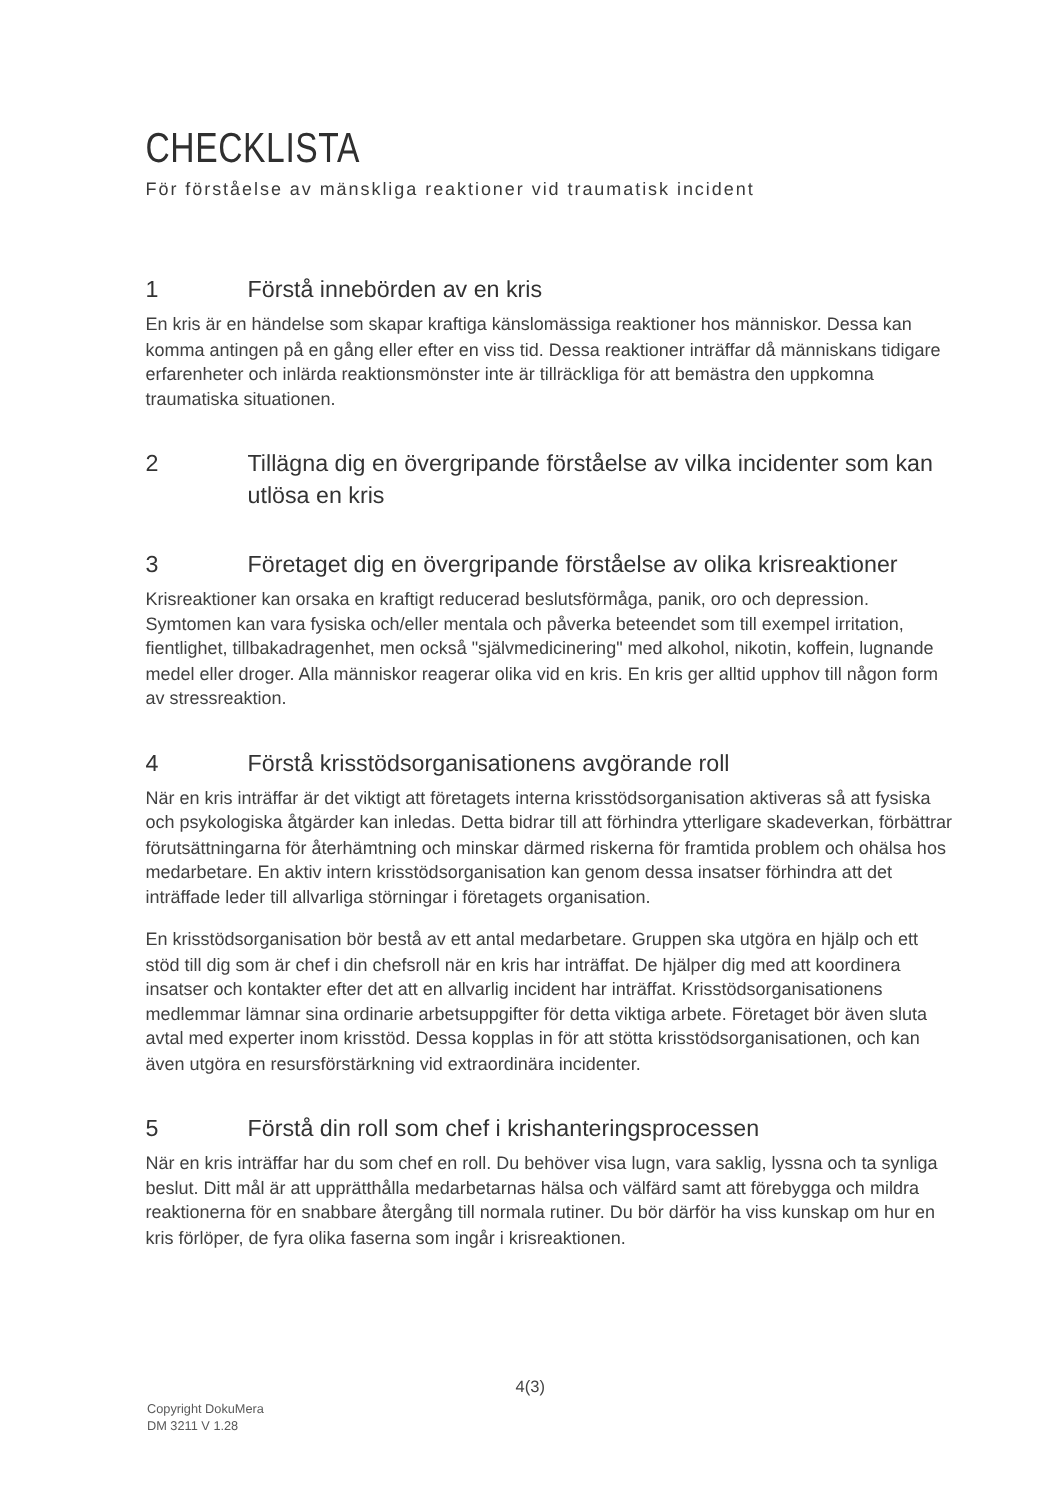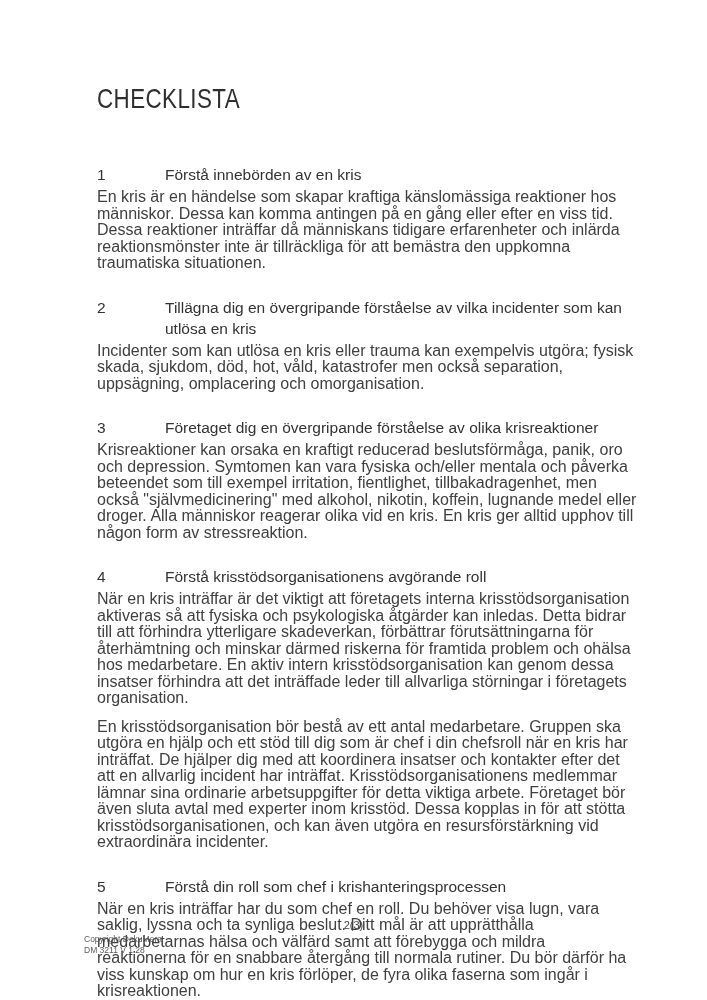--- a/index.html
+++ b/index.html
@@ -44,64 +44,64 @@
     font-size: 15.5px;
     font-weight: 400;
     line-height: 21px;
     color: #333333;
   }
   .section.first h2 { margin-top: 50px; }
   .section h2 .num { flex: 0 0 30px; }
   .section h2 .htext { flex: 1 1 auto; margin-left: 38px; }
   .section p {
     margin: 4px 0 0 0;
-    font-size: 16px;
+    font-size: 12px;
     line-height: 16.5px;
     color: #404040;
   }
   .section p + p { margin-top: 12px; }
   .page-number {
     position: absolute;
     top: 919px;
     left: 0;
     width: 707px;
     text-align: center;
     font-size: 11px;
     color: #444444;
   }
   .footer-meta {
     position: absolute;
     top: 934px;
-    left: 84px;
+    left: 98px;
     font-size: 8.5px;
     line-height: 11px;
     color: #595959;
   }
 </style>
 </head>
 <body>
 
 <div class="content">
 
   <h1 class="doc-title">CHECKLISTA</h1>
+  <div class="doc-subtitle">För förståelse av mänskliga reaktioner vid traumatisk incident</div>
 
   <div class="section first">
     <h2>
       <span class="num">1</span>
       <span class="htext">Förstå innebörden av en kris</span>
     </h2>
     <p>En kris är en händelse som skapar kraftiga känslomässiga reaktioner hos människor. Dessa kan komma antingen på en gång eller efter en viss tid. Dessa reaktioner inträffar då människans tidigare erfarenheter och inlärda reaktionsmönster inte är tillräckliga för att bemästra den uppkomna traumatiska situationen.</p>
   </div>
 
   <div class="section">
     <h2>
       <span class="num">2</span>
       <span class="htext">Tillägna dig en övergripande förståelse av vilka incidenter som kan utlösa en kris</span>
     </h2>
-    <p>Incidenter som kan utlösa en kris eller trauma kan exempelvis utgöra; fysisk skada, sjukdom, död, hot, våld, katastrofer men också separation, uppsägning, omplacering och omorganisation.</p>
   </div>
 
   <div class="section">
     <h2>
       <span class="num">3</span>
       <span class="htext">Företaget dig en övergripande förståelse av olika krisreaktioner</span>
     </h2>
     <p>Krisreaktioner kan orsaka en kraftigt reducerad beslutsförmåga, panik, oro och depression. Symtomen kan vara fysiska och/eller mentala och påverka beteendet som till exempel irritation, fientlighet, tillbakadragenhet, men också "självmedicinering" med alkohol, nikotin, koffein, lugnande medel eller droger. Alla människor reagerar olika vid en kris. En kris ger alltid upphov till någon form av stressreaktion.</p>
   </div>
 
@@ -117,18 +117,18 @@
   <div class="section">
     <h2>
       <span class="num">5</span>
       <span class="htext">Förstå din roll som chef i krishanteringsprocessen</span>
     </h2>
     <p>När en kris inträffar har du som chef en roll. Du behöver visa lugn, vara saklig, lyssna och ta synliga beslut. Ditt mål är att upprätthålla medarbetarnas hälsa och välfärd samt att förebygga och mildra reaktionerna för en snabbare återgång till normala rutiner. Du bör därför ha viss kunskap om hur en kris förlöper, de fyra olika faserna som ingår i krisreaktionen.</p>
   </div>
 
 </div>
 
-<div class="page-number">2(3)</div>
+<div class="page-number">4(3)</div>
 
 <div class="footer-meta">
   <div>Copyright DokuMera</div>
   <div>DM 3211 V 1.28</div>
 </div>
 
 </body></html>

